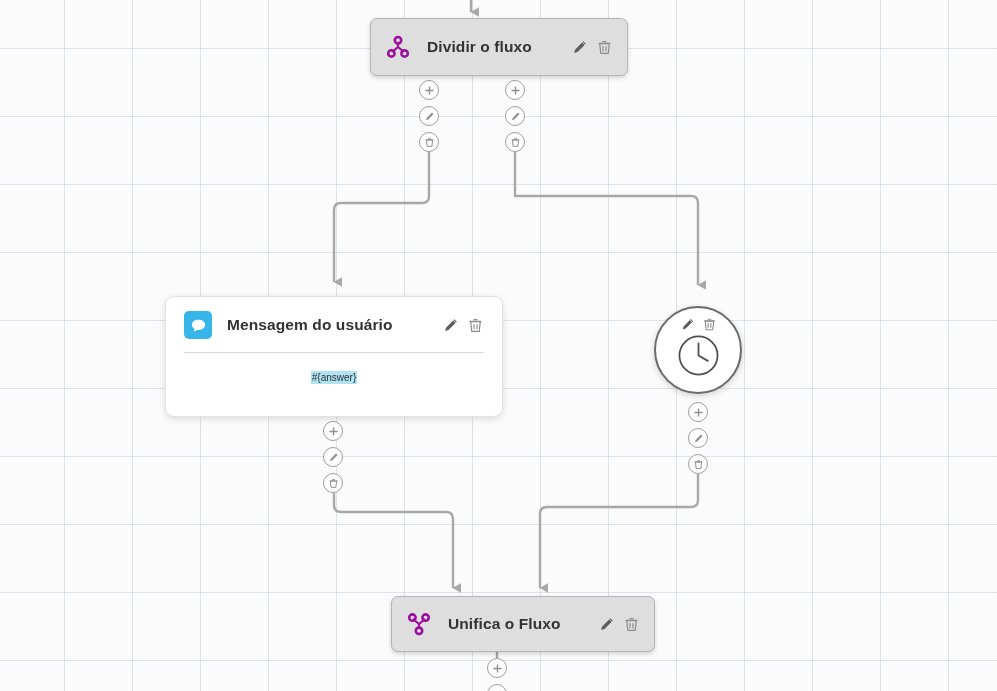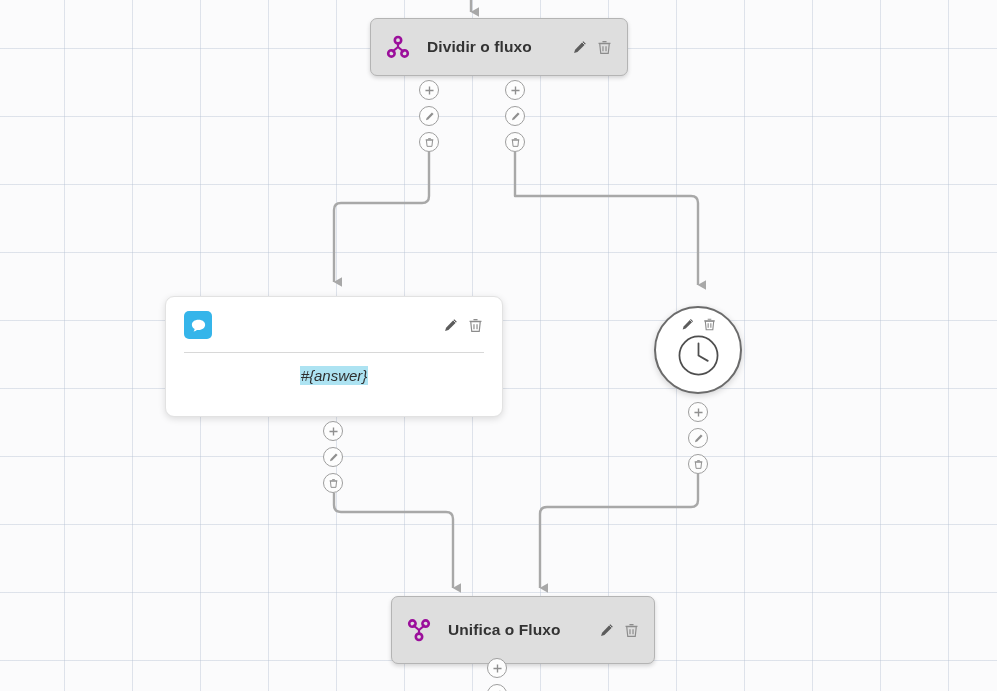--- a/index.html
+++ b/index.html
@@ -104,22 +104,21 @@
   .msg-divider {
     height: 1px;
     background: #d8d8d8;
     margin: 13px 18px 0 18px;
   }
   .msg-body {
     text-align: center;
     padding: 14px 18px 20px 18px;
   }
   .msg-var {
-    font-style: italic;
-    font-size: 15px;
+    font-size: 10px;
     color: #2e2e2e;
     background: #ade3f2;
     padding: 1px 1px;
   }
 
   
   .round-node {
     position: absolute;
     width: 88px;
     height: 88px;
@@ -258,20 +257,21 @@
   <div class="node card-white" style="left:165px; top:296px; width:338px; height:121px;">
     <div class="msg-header">
       <span class="msg-icon-box">
         <svg width="17" height="17" viewBox="0 0 20 20">
           <path d="M10 3.2 C5.3 3.2 2.2 5.9 2.2 9.2 C2.2 11.3 3.5 13.1 5.5 14.2
                    C5.4 15.3 4.8 16.4 4.2 17.2 C5.8 16.9 7.2 16.2 8.2 15.3
                    C8.8 15.4 9.4 15.4 10 15.4 C14.7 15.4 17.8 12.6 17.8 9.2
                    C17.8 5.9 14.7 3.2 10 3.2 Z" fill="#ffffff"></path>
         </svg>
       </span>
+      <span class="node-title">Mensagem do usuário</span>
       <span class="spacer"></span>
       <span class="hdr-actions">
         <span class="act">
           <svg width="17" height="17" viewBox="0 0 20 20">
             <path d="M14.4 2.6 L17.4 5.6 L7.6 15.4 L3.6 16.6 L4.8 12.6 Z" fill="#5c5c5c"></path>
             <path d="M13.2 3.8 L16.2 6.8" stroke="#ffffff" stroke-width="1"></path>
           </svg>
         </span>
         <span class="act">
           <svg width="17" height="17" viewBox="0 0 20 20">
@@ -341,21 +341,21 @@
       </svg>
     </div>
     <div class="cbtn">
       <svg width="11" height="11" viewBox="0 0 20 20">
         <path d="M4.4 5.6 L15.6 5.6 L14.4 17 L5.6 17 Z" fill="none" stroke="#8f8f8f" stroke-width="1.8"></path>
         <path d="M3 5.2 L17 5.2 M7.6 3 L12.4 3" stroke="#8f8f8f" stroke-width="1.8"></path>
       </svg>
     </div>
   </div>
 
-  <div class="node card-gray" style="left:365px; top:596px; width:264px; height:68px;">
+  <div class="node card-gray" style="left:365px; top:596px; width:264px; height:56px;">
     <div class="node-header">
       <span class="node-icon" style="width:26px;height:26px;margin-right:16px;">
         <svg width="24" height="24" viewBox="0 0 24 24">
           <path d="M12 17 L12 12 M12 12 L6 7 M12 12 L18 7" stroke="#9b0f9b" stroke-width="2.2" fill="none"></path>
           <circle cx="12" cy="18.8" r="3.2" fill="none" stroke="#9b0f9b" stroke-width="2.6"></circle>
           <circle cx="5.4" cy="5.6" r="3.2" fill="none" stroke="#9b0f9b" stroke-width="2.6"></circle>
           <circle cx="18.6" cy="5.6" r="3.2" fill="none" stroke="#9b0f9b" stroke-width="2.6"></circle>
         </svg>
       </span>
       <span class="node-title">Unifica o Fluxo</span>

